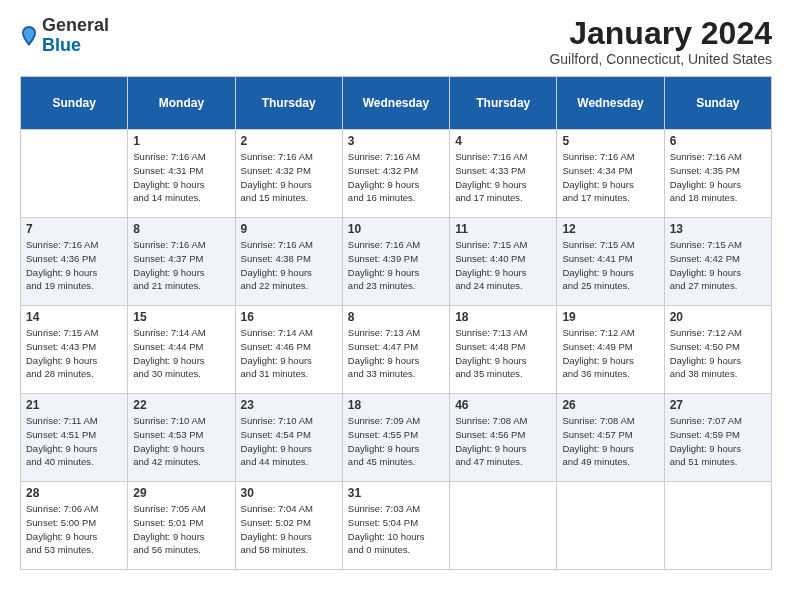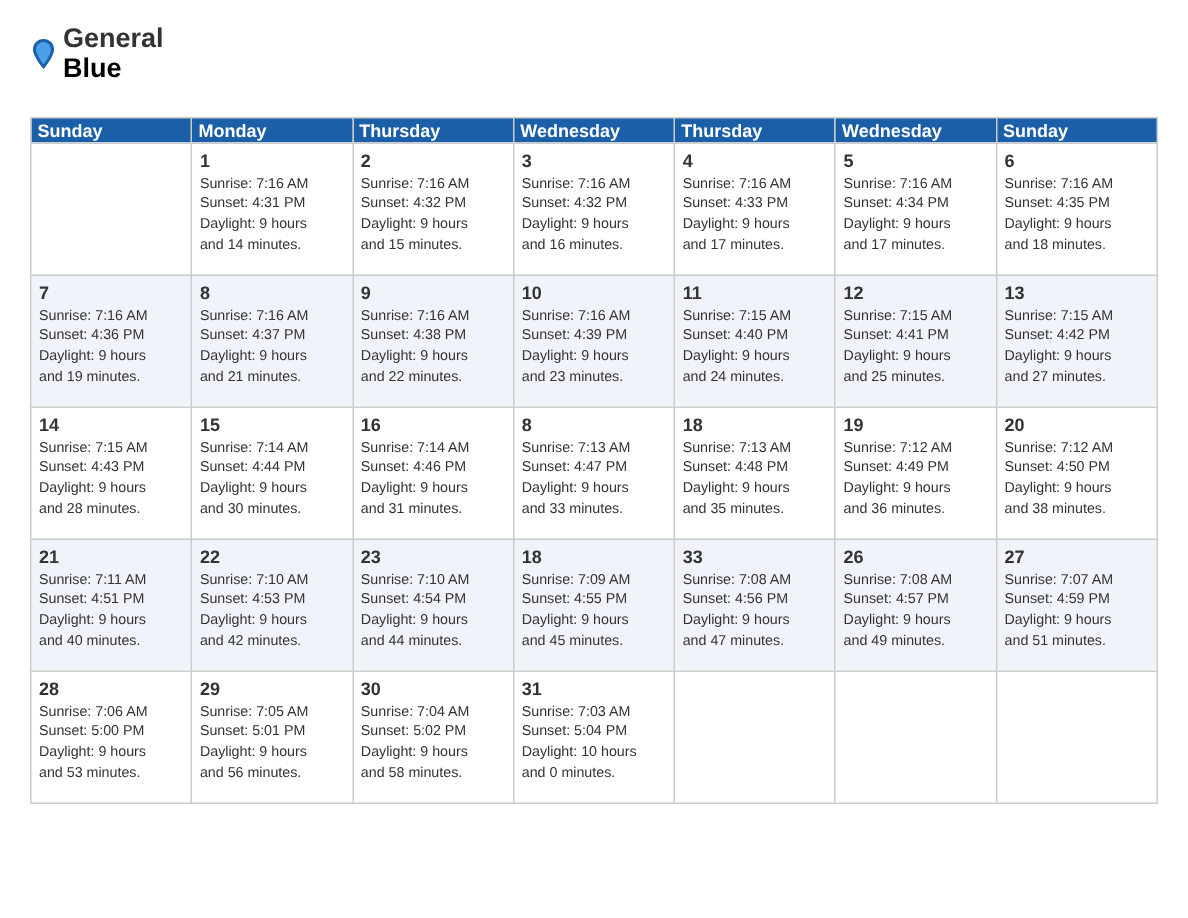--- a/index.html
+++ b/index.html
@@ -11,35 +11,35 @@
       overflow: hidden;
     }
     .page {
       width: 792px;
       padding: 16px 20px 10px 20px;
     }
     .header {
       display: flex;
       justify-content: space-between;
       align-items: flex-start;
-      margin-bottom: 22px;
+      margin-bottom: 9px;
     }
     .logo {
       display: flex;
       align-items: center;
     }
     .logo-text {
       display: flex;
       flex-direction: column;
       font-size: 18px;
       font-weight: bold;
       line-height: 1.1;
     }
     .logo-general { color: #333; }
-    .logo-blue { color: #000000; }
+    .logo-blue { color: #0369a1; }
     .logo-icon {
       width: 18px;
       height: 22px;
       margin-right: 4px;
     }
     .title-block {
       text-align: right;
     }
     .month-title {
       font-size: 32px;
@@ -54,22 +54,22 @@
     table {
       width: 100%;
       border-collapse: collapse;
       table-layout: fixed;
     }
     th {
       background: #1a5fa8;
       color: #fff;
       font-size: 12px;
       font-weight: bold;
-      padding: 1px 4px;
-      text-align: left;
+      padding: 19px 4px;
+      text-align: center;
       border: 1px solid #ccc;
     }
     td {
       border: 1px solid #ccc;
       vertical-align: top;
       padding: 4px 5px;
       font-size: 10px;
       color: #333;
       min-height: 80px;
       height: 88px;
@@ -98,20 +98,24 @@
     <div class="logo">
       <svg class="logo-icon" viewBox="0 0 18 22" fill="none" xmlns="http://www.w3.org/2000/svg">
         <path d="M9 1 C5 1 2 4 2 8 C2 13 9 21 9 21 C9 21 16 13 16 8 C16 4 13 1 9 1Z" fill="#1a5fa8"></path>
         <path d="M9 3 C6 3 4 5.5 4 8 C4 11.5 9 18 9 18 C9 18 14 11.5 14 8 C14 5.5 12 3 9 3Z" fill="#4a9fe8"></path>
       </svg>
       <div class="logo-text">
         <span class="logo-general">General</span>
         <span class="logo-blue">Blue</span>
       </div>
     </div>
+    <div class="title-block">
+      <div class="month-title">January 2024</div>
+      <div class="location">Guilford, Connecticut, United States</div>
+    </div>
   </div>
 
   <table>
     <thead>
       <tr>
         <th>Sunday</th>
         <th>Monday</th>
         <th>Thursday</th>
         <th>Wednesday</th>
         <th>Thursday</th>
@@ -218,21 +222,21 @@
           </td>
           <td>
             <span class="day-num">23</span>
             <div class="day-info">Sunrise: 7:10 AM<br>Sunset: 4:54 PM<br>Daylight: 9 hours<br>and 44 minutes.</div>
           </td>
           <td>
             <span class="day-num">18</span>
             <div class="day-info">Sunrise: 7:09 AM<br>Sunset: 4:55 PM<br>Daylight: 9 hours<br>and 45 minutes.</div>
           </td>
           <td>
-            <span class="day-num">33</span>
+            <span class="day-num">46</span>
             <div class="day-info">Sunrise: 7:08 AM<br>Sunset: 4:56 PM<br>Daylight: 9 hours<br>and 47 minutes.</div>
           </td>
           <td>
             <span class="day-num">26</span>
             <div class="day-info">Sunrise: 7:08 AM<br>Sunset: 4:57 PM<br>Daylight: 9 hours<br>and 49 minutes.</div>
           </td>
           <td>
             <span class="day-num">27</span>
             <div class="day-info">Sunrise: 7:07 AM<br>Sunset: 4:59 PM<br>Daylight: 9 hours<br>and 51 minutes.</div>
           </td>

